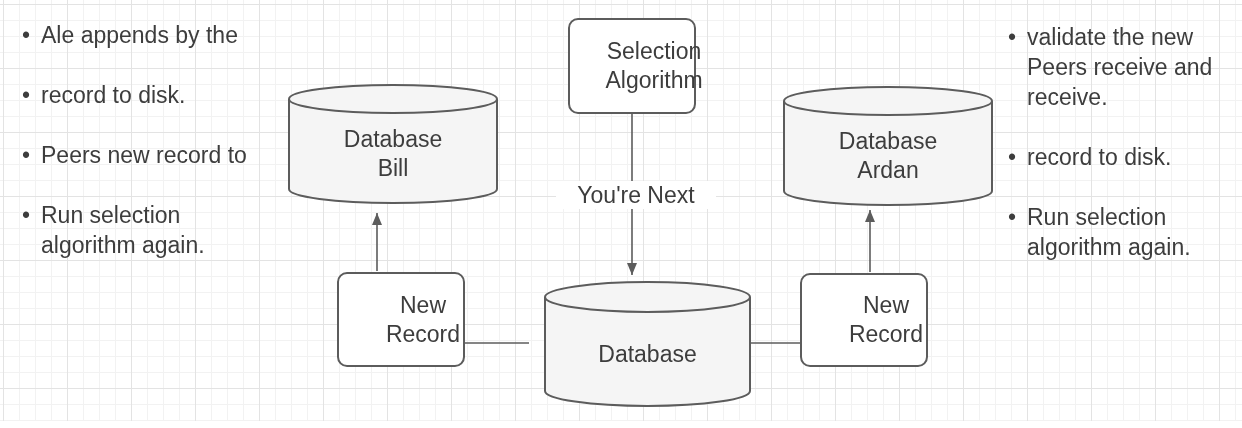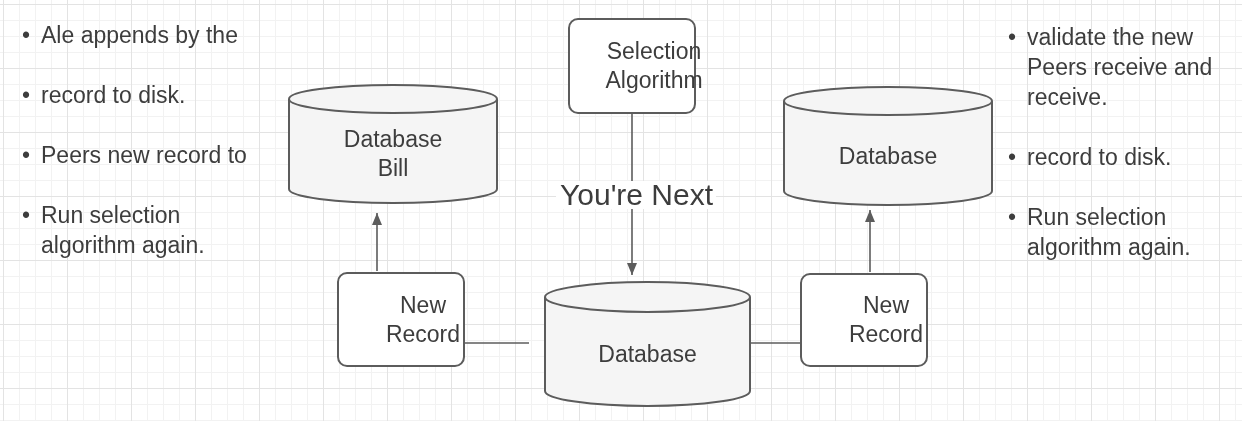--- a/index.html
+++ b/index.html
@@ -44,21 +44,21 @@
     border-radius: 10px;
     padding-left: 44px;
   }
   .cylinder { background: transparent; margin-left: 16px; }
   .cylinder svg { position: absolute; left: 0; top: 0; }
   .cylinder .cyl-shape { fill: var(--cylinder-fill, #f5f5f5); stroke: var(--stroke, #5c5c5c); stroke-width: 2; }
   .cyl-label { position: relative; padding-top: 20px; }
 
   .edge-label {
     position: absolute;
-    font-size: 30px;
+    font-size: 23px;
     line-height: 28px;
     background: var(--background, #ffffff);
     padding: 0 4px;
     text-align: center;
     white-space: nowrap;
   }
 
   .notes {
     position: absolute;
     font-size: 23px;
@@ -102,20 +102,21 @@
     </div>
   </div>
 
   <div class="node cylinder" style="left:767px; top:85px; width:210px; height:122px;">
     <svg width="210" height="122">
       <path class="cyl-shape" d="M1,16 L1,106 A104,14 0 0 0 209,106 L209,16"></path>
       <ellipse class="cyl-shape" cx="105" cy="16" rx="104" ry="14"></ellipse>
     </svg>
     <div class="cyl-label">
       <div>Database</div>
+      <div>Ardan</div>
     </div>
   </div>
 
   <div class="node cylinder" style="left:528px; top:280px; width:207px; height:128px;">
     <svg width="207" height="128">
       <path class="cyl-shape" d="M1,17 L1,111 A102.5,15 0 0 0 206,111 L206,17"></path>
       <ellipse class="cyl-shape" cx="103.5" cy="17" rx="102.5" ry="15"></ellipse>
     </svg>
     <div class="cyl-label">
       <div>Database</div>

